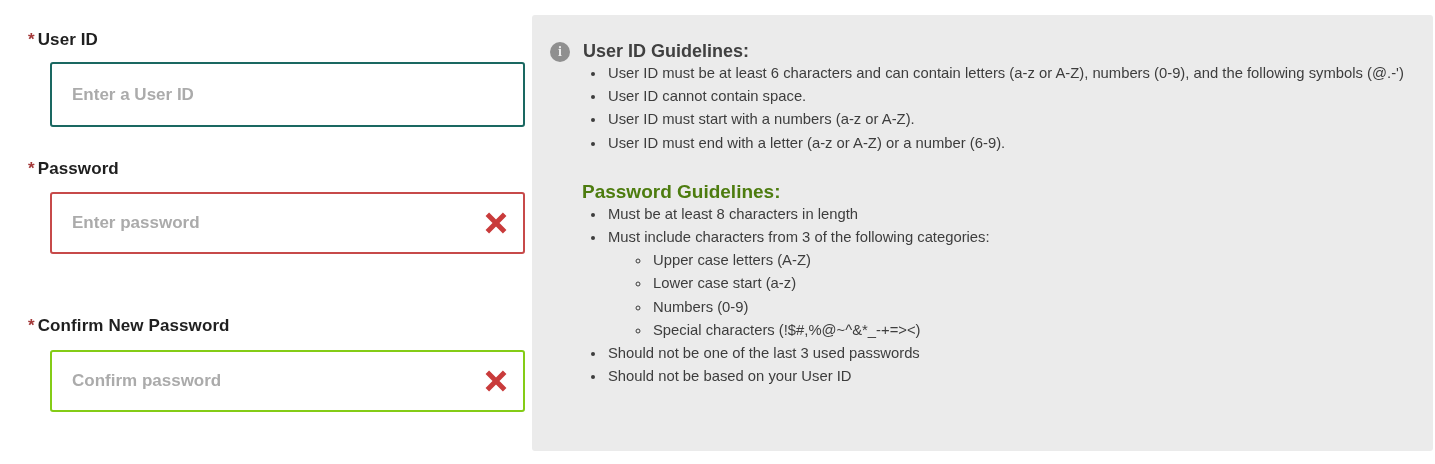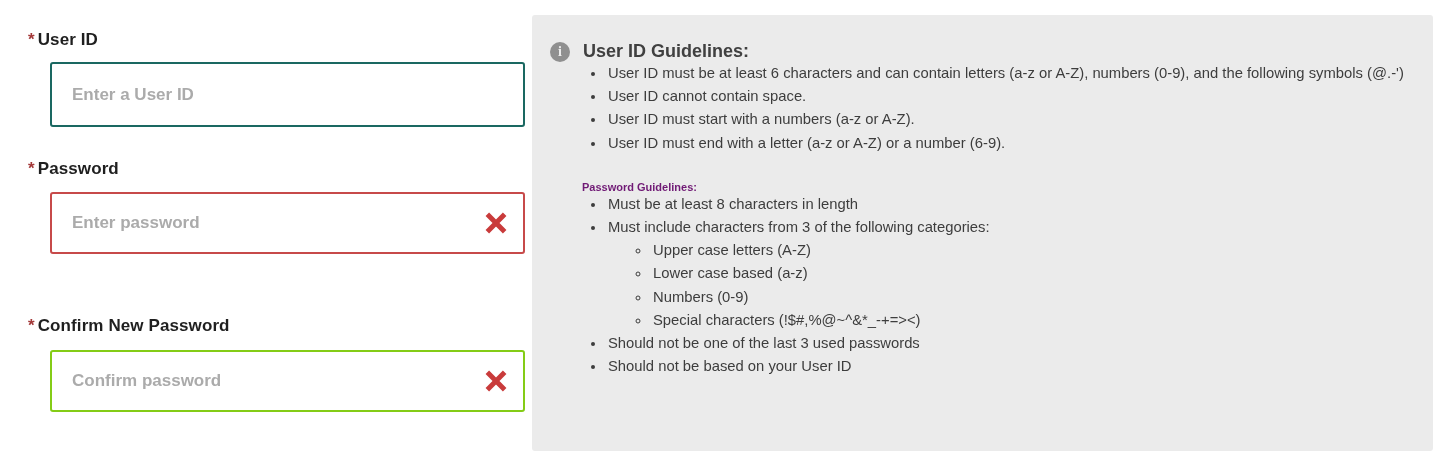--- a/index.html
+++ b/index.html
@@ -110,23 +110,23 @@
     flex: 0 0 auto;
     font-family: "Liberation Serif", serif;
   }
   .g-title {
     font-size: 18px;
     font-weight: 700;
     color: #404040;
   }
   .g-title-2 {
     margin: 26px 0 0 50px;
-    font-size: 11px;
-    font-weight: 700;
-    color: #701a75;
+    font-size: 19px;
+    font-weight: 700;
+    color: #4d7c0f;
   }
   ul.g-list {
     padding-left: 74px;
     list-style: disc outside;
     color: #3d3d3d;
     font-size: 14.8px;
   }
   ul.g-list > li {
     line-height: 23.2px;
     padding-left: 2px;
@@ -185,21 +185,21 @@
       <li>User ID must end with a letter (a-z or A-Z) or a number (6-9).</li>
     </ul>
 
     <div class="g-title-2">Password Guidelines:</div>
     <ul class="g-list">
       <li>Must be at least 8 characters in length</li>
       <li>
         <span>Must include characters from 3 of the following categories:</span>
         <ul class="g-sublist">
           <li>Upper case letters (A-Z)</li>
-          <li>Lower case based (a-z)</li>
+          <li>Lower case start (a-z)</li>
           <li>Numbers (0-9)</li>
           <li>Special characters (!$#,%@~^&amp;*_-+=&gt;&lt;)</li>
         </ul>
       </li>
       <li>Should not be one of the last 3 used passwords</li>
       <li>Should not be based on your User ID</li>
     </ul>
   </div>
 
 </div>

